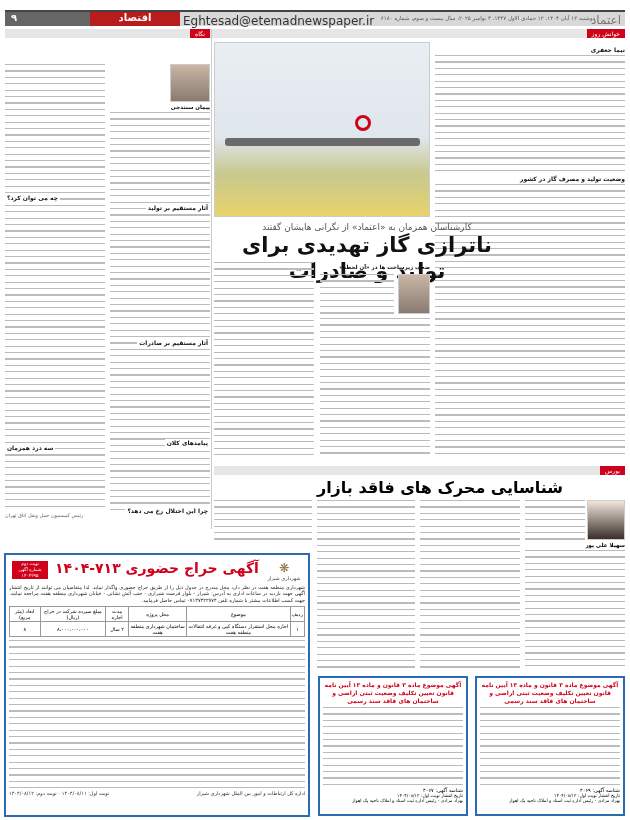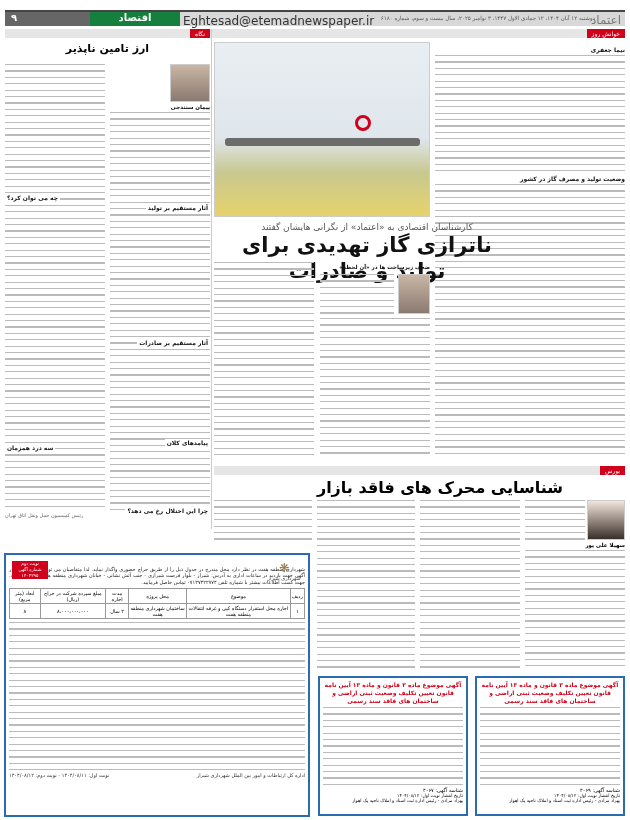--- a/index.html
+++ b/index.html
@@ -1,20 +1,20 @@
 <!DOCTYPE html>
 <html><head>
 <meta charset="utf-8">
 <style>
 *{box-sizing:border-box;margin:0;padding:0}
 body{width:630px;height:820px;background:#fff;font-family:"DejaVu Sans",sans-serif;overflow:hidden;position:relative;direction:rtl}
 .abs{position:absolute}
 .hdr{top:10px;left:5px;width:620px;height:16px;background:#d8d8d8;border-top:2px solid #444}
 .pagebox{position:absolute;left:0;top:0;width:85px;height:14px;background:#666;color:#fff;font-size:10px;font-weight:bold;padding-left:6px;direction:ltr;text-align:left}
-.secbox{position:absolute;left:85px;top:0;width:90px;height:14px;background:#15803d;color:#fff;font-size:10px;font-weight:bold;text-align:center}
+.secbox{position:absolute;left:85px;top:0;width:90px;height:14px;background:#b91c1c;color:#fff;font-size:10px;font-weight:bold;text-align:center}
 .email{position:absolute;left:178px;top:2px;font-size:12px;color:#333;direction:ltr}
 .dateline{position:absolute;right:30px;top:3px;font-size:5.5px;color:#555}
 .logo{position:absolute;right:4px;top:1px;font-size:12px;color:#777}
 .rubric{height:9px;background:#e6e6e6}
 .rubric span{background:#d0021b;color:#fff;font-size:6px;padding:0 5px;float:right;height:9px;line-height:9px}
 .txt{font-size:5px;line-height:6.4px;color:#333;text-align:justify;overflow:hidden}
 .subh{font-size:6px;font-weight:bold;color:#111;margin:2px 0}
 .photo{background:linear-gradient(180deg,#c9b6a6,#8a7a70);border:1px solid #ccc}
 .title-big{font-size:21px;font-weight:bold;color:#111;text-align:center;line-height:26px}
 .kicker{font-size:9px;color:#555;text-align:center}
@@ -49,21 +49,21 @@
  <div class="txt" style="height:270px">
       <div class="lines"></div>
     </div>
 </div>
 
 <div class="abs photo" style="left:214px;top:42px;width:216px;height:175px;background:linear-gradient(180deg,#e9eef2 0%,#dfe6ec 55%,#c8c890 75%,#e6d36a 100%)">
  <div class="abs" style="left:10px;top:95px;width:195px;height:8px;background:#6b6b6b;border-radius:3px"></div>
  <div class="abs" style="left:140px;top:72px;width:16px;height:16px;border:3px solid #d0021b;border-radius:50%"></div>
 </div>
 <div class="abs" style="left:214px;top:222px;width:306px">
- <div class="kicker">کارشناسان اقتصادی به «اعتماد» از نگرانی هایشان گفتند</div>
+ <div class="kicker">کارشناسان همزمان به «اعتماد» از نگرانی هایشان گفتند</div>
  <div class="title-big">ناترازی گاز تهدیدی برای تولید و صادرات</div>
 </div>
 <div class="abs" style="left:320px;top:262px;width:110px;height:195px">
  <div class="subh" style="font-size:5.5px">ضعف زیرساخت ها در «آن لحظه»</div>
  <div class="abs photo" style="right:0;top:12px;width:32px;height:40px"></div>
  <div class="txt" style="position:absolute;left:0;top:12px;width:74px;height:40px">
       <div class="lines"></div>
     </div>
  <div class="txt" style="position:absolute;left:0;top:56px;width:110px;height:136px">
       <div class="lines"></div>
@@ -73,21 +73,20 @@
     <div class="lines"></div>
   </div>
 <div class="abs txt" style="left:436px;top:262px;width:0px;height:0px"></div>
 
 <div class="abs" style="left:5px;top:29px;width:205px">
  <div class="rubric">
       <span>نگاه</span>
     </div>
 </div>
 <div class="abs" style="left:5px;top:42px;width:205px;height:478px;border-left:none">
- <div style="font-size:11px;font-weight:bold;text-align:center;margin-bottom:4px">ارز تامین ناپذیر</div>
  <div class="abs photo" style="right:0;top:22px;width:40px;height:38px"></div>
  <div class="abs" style="right:0;top:62px;font-size:5.5px;font-weight:bold">پیمان سنندجی</div>
  <div class="abs txt" style="right:0;top:70px;width:100px;height:400px">
       <div class="lines"></div>
     </div>
  <div class="abs txt" style="left:0;top:22px;width:100px;height:448px">
       <div class="lines"></div>
     </div>
  <div class="abs subh" style="left:0;top:150px;background:#fff;padding:0 2px">چه می توان کرد؟</div>
  <div class="abs subh" style="right:0;top:160px;background:#fff;padding:0 2px">آثار مستقیم بر تولید</div>
@@ -121,20 +120,21 @@
   </div>
 <div class="abs txt" style="left:214px;top:500px;width:98px;height:40px">
     <div class="lines"></div>
   </div>
 
 <div class="abs ad" style="left:4px;top:553px;width:306px;height:264px">
  <div class="abs" style="left:6px;top:6px;width:36px;background:#d0021b;color:#fff;font-size:4.5px;text-align:center;line-height:6px">
   <div>نوبت دوم</div>
   <div>شماره آگهی ۱۴۰۴۲۹۵</div>
  </div>
+ <div class="adtitle" style="font-size:14px;margin-top:2px">آگهی حراج حضوری ۷۱۳-۱۴۰۴</div>
  <div class="abs" style="right:6px;top:6px;font-size:5px;color:#444;text-align:center;width:36px">
   <div style="font-size:12px;color:#8a6d3b">❋</div>
   <div>شهرداری شیراز</div>
  </div>
  <div class="txt" style="margin-top:8px;font-size:5px;color:#222">شهرداری منطقه هفت در نظر دارد محل مندرج در جدول ذیل را از طریق حراج حضوری واگذار نماید. لذا متقاضیان می توانند از تاریخ انتشار آگهی جهت بازدید در ساعات اداری به آدرس: شیراز - بلوار فرصت شیرازی - جنب آتش نشانی - خیابان شهرداری منطقه هفت مراجعه نمایند. جهت کسب اطلاعات بیشتر با شماره تلفن ۰۷۱۳۷۳۲۲۷۷۴ تماس حاصل فرمایید.</div>
  <table style="margin-top:3px">
   <tbody>
         <tr>
    <th>ردیف</th>
    <th>موضوع</th>

